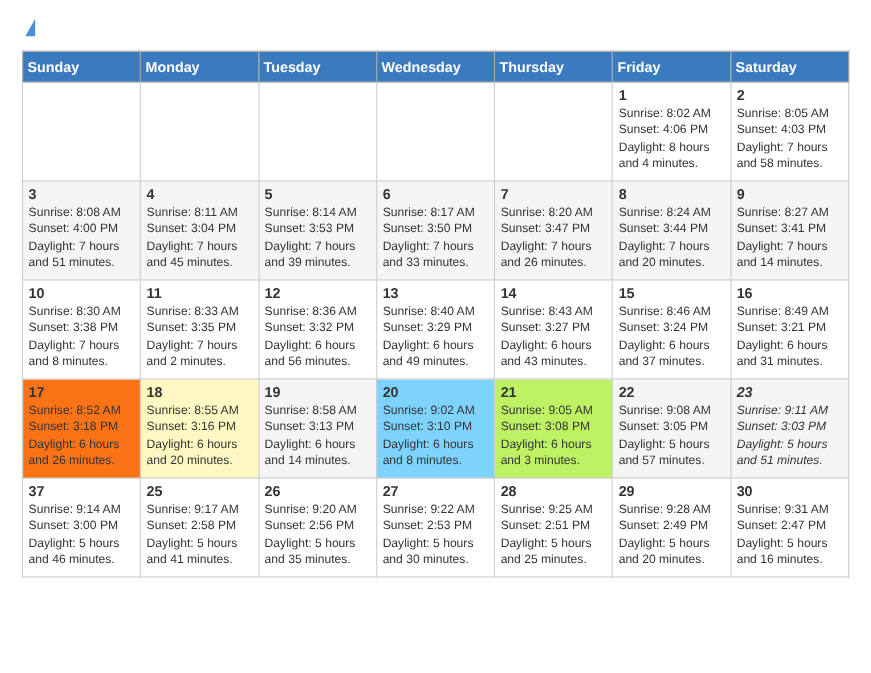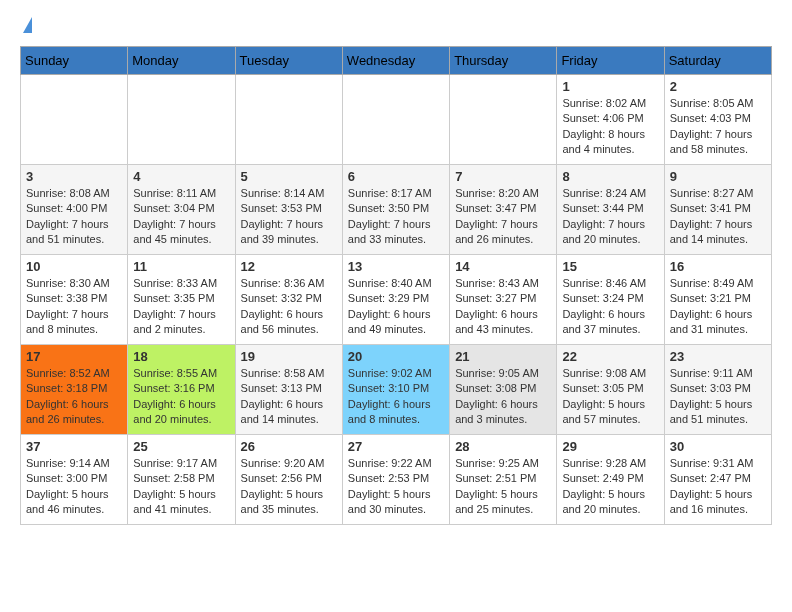--- a/index.html
+++ b/index.html
@@ -33,23 +33,23 @@
       font-size: 16px;
       color: #555;
     }
     .calendar-table {
       width: 100%;
       border-collapse: collapse;
       table-layout: fixed;
     }
     .calendar-table th {
       background-color: #3a7abf;
-      color: #000000;
+      color: #ffffff;
       font-size: 13px;
-      font-weight: normal;
+      font-weight: bold;
       padding: 6px 4px;
       text-align: left;
       border: 1px solid #aaa;
     }
     .calendar-table td {
       vertical-align: top;
       border: 1px solid #ccc;
       padding: 4px 5px;
       font-size: 10.5px;
       color: #333;
@@ -217,51 +217,51 @@
 Daylight: 6 hours and 31 minutes.</div>
         </td>
       </tr>
       <tr>
         <td style="background: #f97316;">
           <span class="day-number">17</span>
           <div class="day-info">Sunrise: 8:52 AM
 Sunset: 3:18 PM
 Daylight: 6 hours and 26 minutes.</div>
         </td>
-        <td style="background: #bef264; margin-left: 12px;">
+        <td style="background: #fef9c3; margin-left: 12px;">
           <span class="day-number">18</span>
           <div class="day-info">Sunrise: 8:55 AM
 Sunset: 3:16 PM
 Daylight: 6 hours and 20 minutes.</div>
         </td>
         <td style="background: rgb(245, 245, 245);">
           <span class="day-number">19</span>
           <div class="day-info">Sunrise: 8:58 AM
 Sunset: 3:13 PM
 Daylight: 6 hours and 14 minutes.</div>
         </td>
         <td style="background: #7dd3fc;">
           <span class="day-number">20</span>
           <div class="day-info">Sunrise: 9:02 AM
 Sunset: 3:10 PM
 Daylight: 6 hours and 8 minutes.</div>
         </td>
-        <td style="background: #e5e5e5; margin-top: 25px;">
+        <td style="background: #bef264; margin-top: 25px;">
           <span class="day-number">21</span>
           <div class="day-info">Sunrise: 9:05 AM
 Sunset: 3:08 PM
 Daylight: 6 hours and 3 minutes.</div>
         </td>
         <td style="background: rgb(245, 245, 245);">
           <span class="day-number">22</span>
           <div class="day-info">Sunrise: 9:08 AM
 Sunset: 3:05 PM
 Daylight: 5 hours and 57 minutes.</div>
         </td>
-        <td style="background: rgb(245, 245, 245);">
+        <td style="background: rgb(245, 245, 245); font-style: italic;">
           <span class="day-number">23</span>
           <div class="day-info">Sunrise: 9:11 AM
 Sunset: 3:03 PM
 Daylight: 5 hours and 51 minutes.</div>
         </td>
       </tr>
       <tr>
         <td>
           <span class="day-number">37</span>
           <div class="day-info">Sunrise: 9:14 AM

